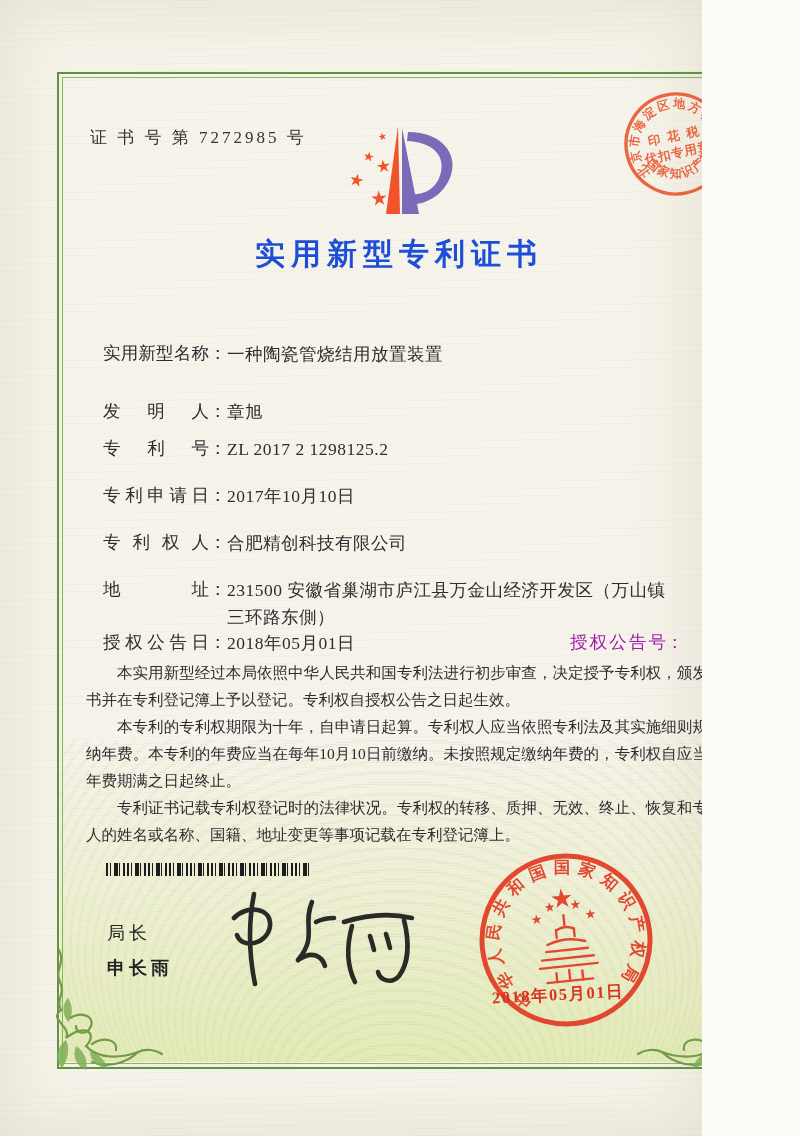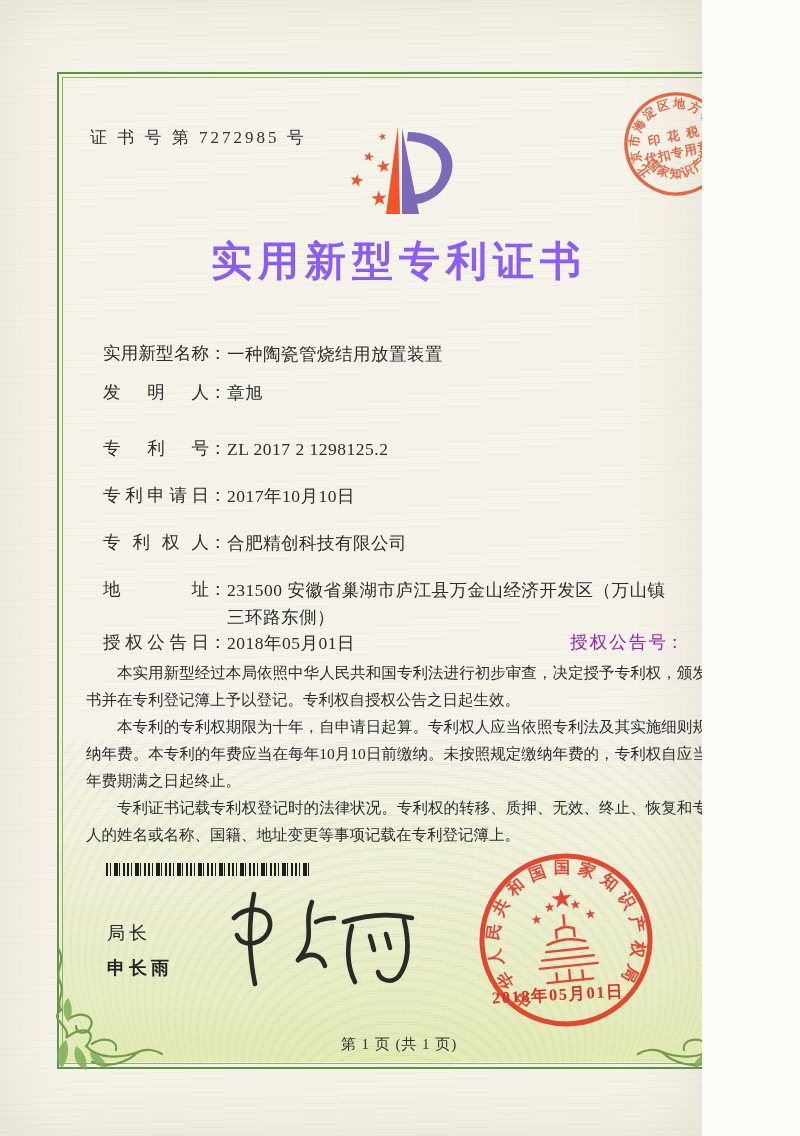--- a/index.html
+++ b/index.html
@@ -16,21 +16,21 @@
   .frame-inner{position:absolute;inset:3px;border:1px solid #8bb45e;}
   
   .tint{position:absolute;left:60px;top:740px;width:678px;height:322px;
     background:
       repeating-radial-gradient(140% 90% at 50% 135%,rgba(120,150,60,.10) 0 1px,transparent 1px 6px),
       linear-gradient(180deg,rgba(231,236,196,0) 0%,rgba(229,235,188,.45) 45%,rgba(223,231,170,.8) 100%);}
   .certno{position:absolute;left:90px;top:126px;font-size:17px;letter-spacing:3px;color:#333;}
   .logo{position:absolute;left:336px;top:116px;}
   .logo .star{position:absolute;color:#f1532a;line-height:1;}
   .title{position:absolute;left:57px;top:234px;width:684px;text-align:center;
-         font-size:41px;font-weight:700;color:#8b5cf6;letter-spacing:6px;}
+         font-size:30px;font-weight:700;color:#1d4ed8;letter-spacing:6px;}
   
   .tax-stamp{position:absolute;left:618px;top:86px;transform:rotate(-12deg);opacity:.88;}
   
   .row{position:absolute;left:103px;display:flex;font-size:17.5px;color:#2d2d30;}
   .row .lbl{width:106px;text-align:justify;text-align-last:justify;text-justify:inter-character;}
   .row .colon{width:18px;}
   .row .val{white-space:pre-line;max-width:440px;letter-spacing:.5px;line-height:1.55;}
   .grant-right{position:absolute;left:450px;top:0;display:flex;font-size:17.5px;color:#a21caf;margin-left:17px;}
   .grant-right .lbl{width:96px;text-align:justify;text-align-last:justify;}
   
@@ -127,21 +127,21 @@
     <text x="58" y="71" text-anchor="middle" font-size="12.5" font-weight="700" fill="#e8532c" letter-spacing="1">代扣专用章</text>
   </svg>
 
   <div class="title">实用新型专利证书</div>
 
   <div class="row" style="top:341px">
     <span class="lbl">实用新型名称</span>
       <span class="colon">：</span>
       <span class="val">一种陶瓷管烧结用放置装置</span>
   </div>
-  <div class="row" style="top:380px">
+  <div class="row" style="top:399px">
     <span class="lbl">发明人</span>
       <span class="colon">：</span>
       <span class="val">章旭</span>
   </div>
   <div class="row" style="top:436px">
     <span class="lbl">专利号</span>
       <span class="colon">：</span>
       <span class="val">ZL 2017 2 1298125.2</span>
   </div>
   <div class="row" style="top:483px">
@@ -219,14 +219,13 @@
       <path d="M70,92 Q89,85 108,92"></path>
       <path d="M68,99 L110,99"></path>
       <path d="M63,107 L115,107"></path>
       <path d="M60,115 L118,115"></path>
       <path d="M66,130 L112,130"></path>
       <path d="M76,130 L76,121 M89,130 L89,119 M102,130 L102,121"></path>
     </g>
   </svg>
   <div class="seal-date">2018年05月01日</div>
 
-  <div class="footer">第 1 页 (共 1 页)</div>
 </div>
 
 </body></html>

